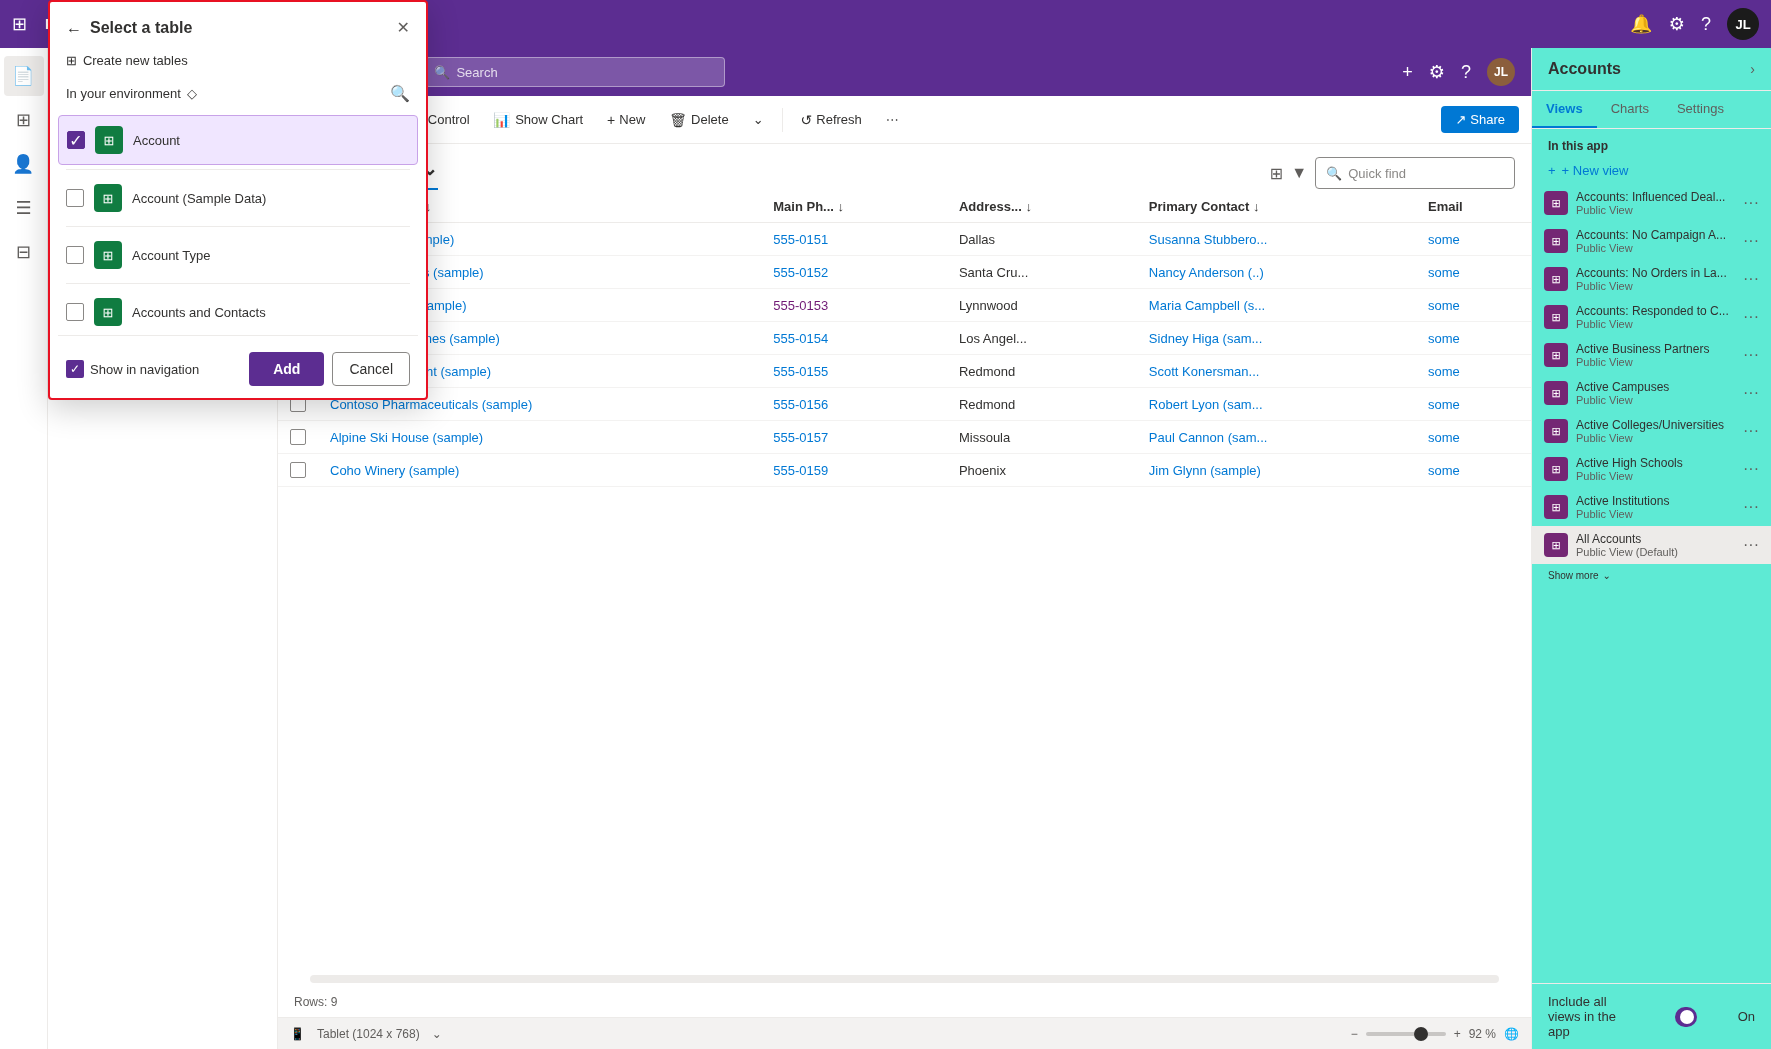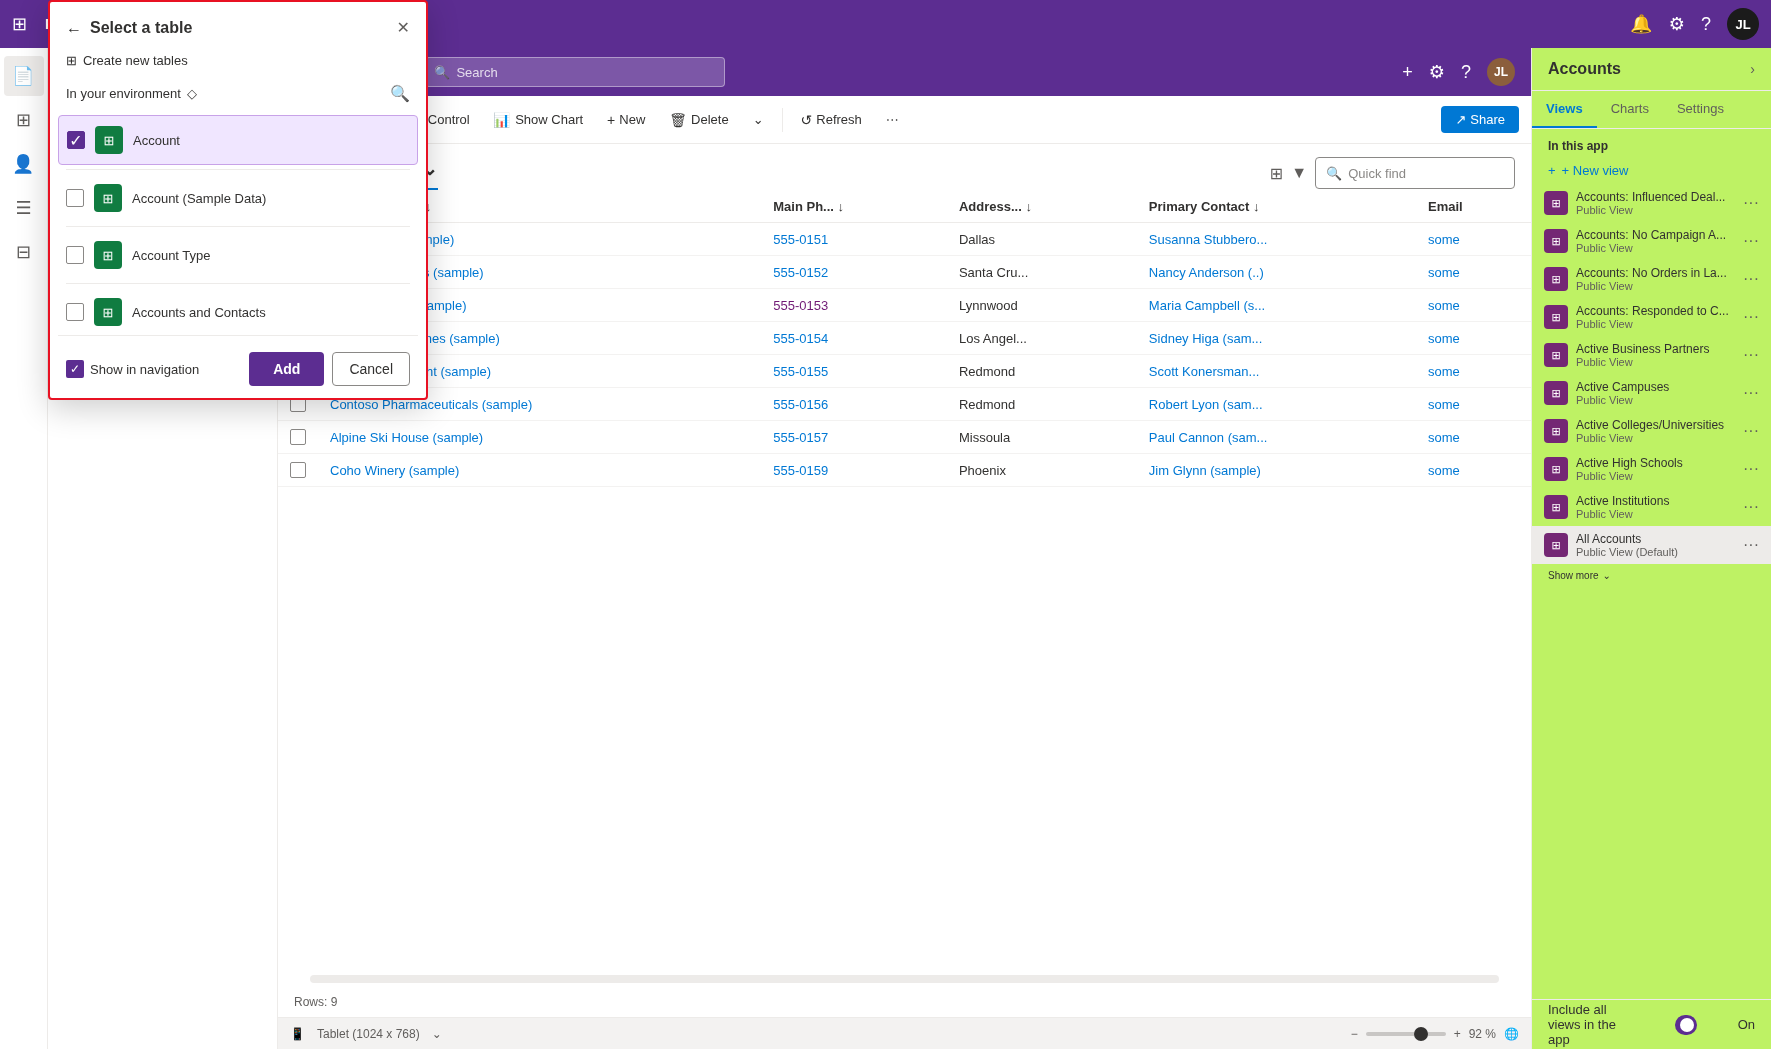--- a/index.html
+++ b/index.html
@@ -304,21 +304,21 @@
     .data-table td a { color: #0078d4; text-decoration: none; }
     .checkbox-cell { width: 32px; }
     .checkbox { width: 16px; height: 16px; border: 1px solid #8a8886; border-radius: 2px; cursor: pointer; }
 
     .rows-count { padding: 8px 16px; font-size: 12px; color: #605e5c; }
     .scrollbar-placeholder { height: 8px; background: #edebe9; margin: 0 16px; border-radius: 4px; }
 
     
     .right-panel {
       width: 240px;
-      background: #bef264;
+      background: #5eead4;
       border-left: 1px solid #edebe9;
       display: flex;
       flex-direction: column;
     }
     .right-panel-header {
       display: flex;
       align-items: center;
       justify-content: space-between;
       padding: 12px 16px;
       border-bottom: 1px solid #edebe9;
@@ -389,21 +389,21 @@
       align-items: center;
       gap: 4px;
       padding: 6px 16px;
       font-size: 10px;
       color: #323130;
       cursor: pointer;
     }
 
     .right-panel-footer {
       margin-top: auto;
-      padding: 2px 16px;
+      padding: 10px 16px;
       border-top: 1px solid #edebe9;
       display: flex;
       align-items: center;
       justify-content: space-between;
       font-size: 13px;
       color: #323130;
       gap: 41px;
     }
     .toggle-switch {
       width: 40px;

